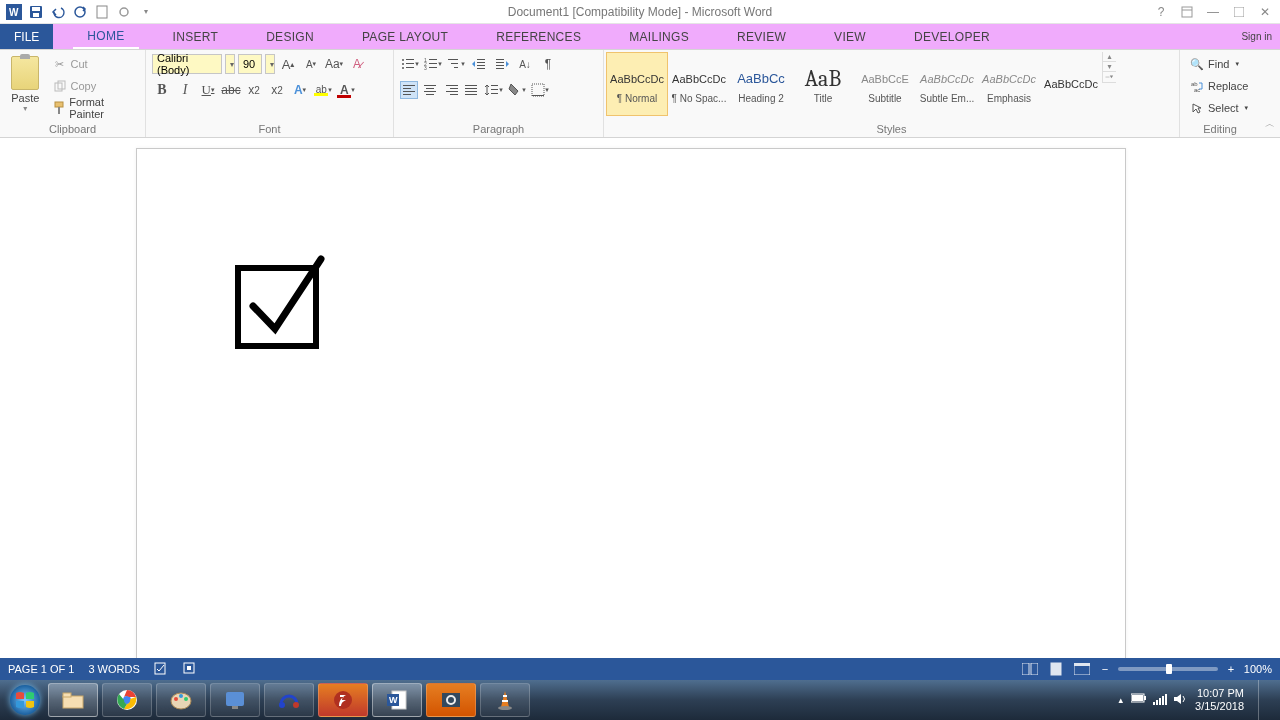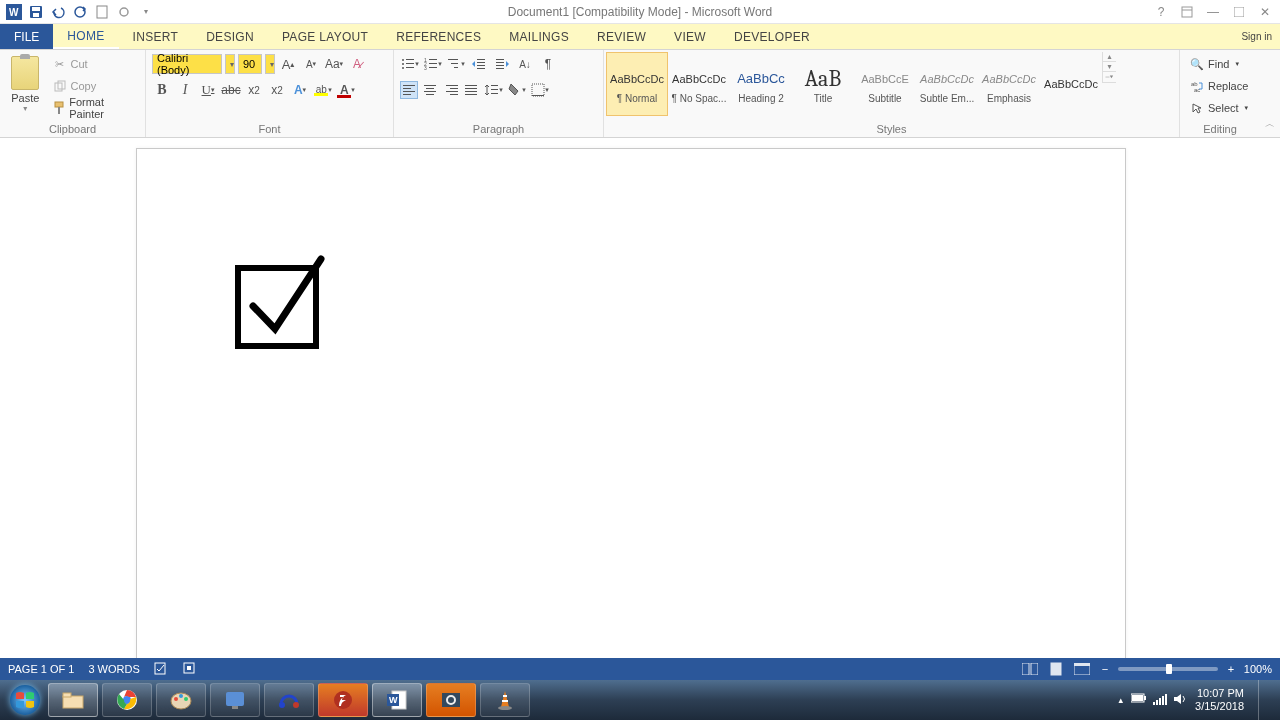--- a/index.html
+++ b/index.html
@@ -7,21 +7,21 @@
 
 
 .titlebar { height: 24px; background: #fff; display: flex; align-items: center; position: relative; border-bottom: 1px solid #e5e5e5; }
 .qat { display: flex; align-items: center; gap: 2px; padding-left: 4px; }
 .qat-item { width: 20px; height: 20px; display: flex; align-items: center; justify-content: center; cursor: pointer; }
 .title-center { position: absolute; left: 50%; transform: translateX(-50%); font-size: 12px; color: #777; }
 .winbtns { margin-left: auto; display: flex; gap: 8px; padding-right: 6px; color: #888; }
 .winbtn { width: 18px; height: 18px; display: flex; align-items: center; justify-content: center; cursor: pointer; font-size: 12px; }
 
 
-.ribbon-tabs { height: 26px; display: flex; align-items: stretch; background: #fef9c3; position: relative; }
+.ribbon-tabs { height: 26px; display: flex; align-items: stretch; background: #f0abfc; position: relative; gap: 20px; }
 .file-tab { background: #2b579a; color: #fff; font-size: 12px; padding: 0 14px; display: flex; align-items: center; cursor: pointer; }
 .tab { font-size: 12px; color: #444; padding: 0 14px; display: flex; align-items: center; cursor: pointer; text-transform: uppercase; letter-spacing: 0.3px; }
 .tab.active { color: #2b579a; border-bottom: 2px solid #fff; position: relative; }
 .tab.active::after { content: ""; position: absolute; left: 0; right: 0; bottom: -1px; height: 1px; background: #fff; }
 .signin { margin-left: auto; font-size: 10px; color: #444; padding: 0 8px; display: flex; align-items: center; cursor: pointer; }
 .ribbon-tabs-border { border-bottom: 1px solid #d4d4d4; }
 
 
 .ribbon { height: 88px; background: #f9f9f9; border-bottom: 1px solid #d4d4d4; display: flex; }
 .group { border-right: 1px solid #e1e1e1; display: flex; flex-direction: column; position: relative; }
@@ -34,21 +34,21 @@
 .paste-icon::before { content: ""; position: absolute; top: -3px; left: 8px; width: 10px; height: 5px; background: #aaa; border-radius: 2px 2px 0 0; }
 .paste-label { font-size: 11px; color: #444; margin-top: 2px; }
 .clip-side { display: flex; flex-direction: column; gap: 2px; margin-left: 4px; }
 .clip-item { display: flex; align-items: center; gap: 4px; font-size: 11px; color: #999; cursor: pointer; height: 20px; padding: 0 4px; }
 .clip-item.enabled { color: #444; }
 .small-icon { width: 14px; height: 14px; display: flex; align-items: center; justify-content: center; }
 
 
 .font-rows { display: flex; flex-direction: column; gap: 6px; }
 .row { display: flex; align-items: center; gap: 3px; }
-.font-combo { border: 1px solid #c6c6c6; background: #fde047; height: 20px; font-size: 11px; padding: 0 4px; display: flex; align-items: center; cursor: pointer; }
+.font-combo { border: 1px solid #c6c6c6; background: #fef9c3; height: 20px; font-size: 11px; padding: 0 4px; display: flex; align-items: center; cursor: pointer; }
 .font-name { width: 70px; }
 .font-size { width: 24px; }
 .dd { width: 10px; text-align: center; color: #666; font-size: 8px; }
 .btn-s { width: 20px; height: 20px; display: flex; align-items: center; justify-content: center; cursor: pointer; font-size: 12px; color: #555; border-radius: 2px; }
 .bold { font-weight: bold; font-family: "Times New Roman"; font-size: 14px; }
 .italic { font-style: italic; font-family: "Times New Roman"; font-size: 14px; }
 .underline { text-decoration: underline; font-family: "Times New Roman"; font-size: 13px; }
 .strike { text-decoration: line-through; }
 .sub { font-size: 12px; }
 .sup { font-size: 12px; }

